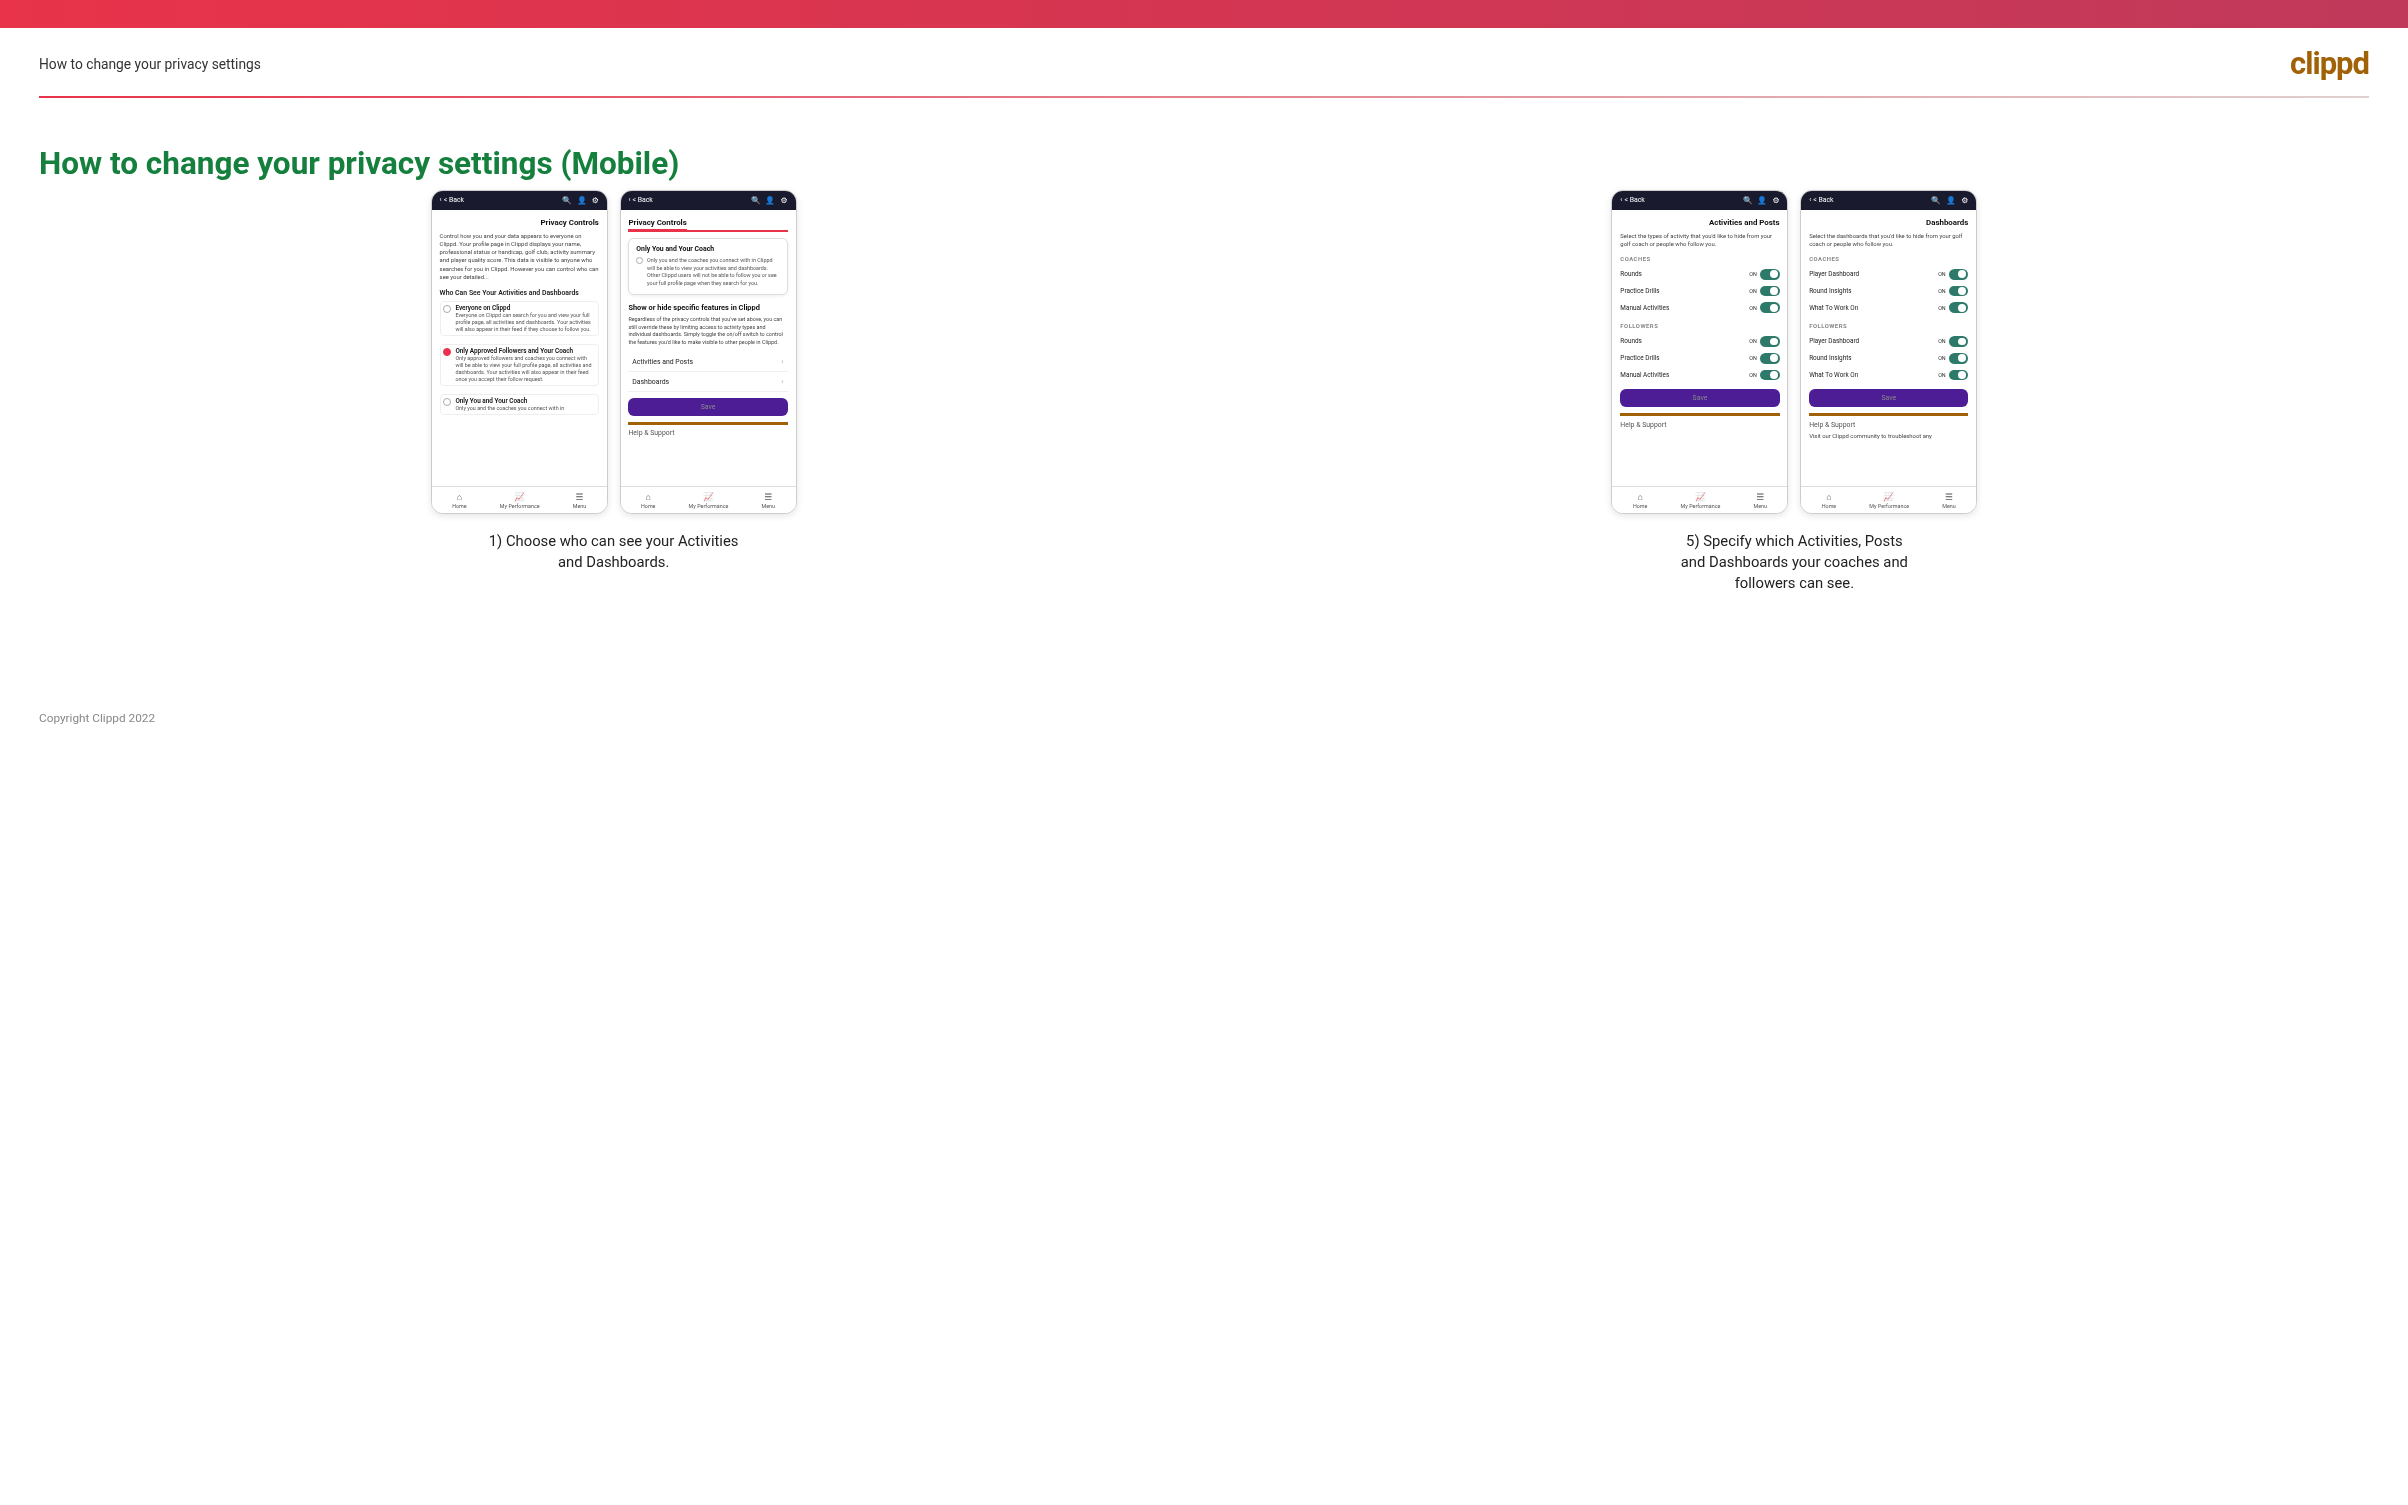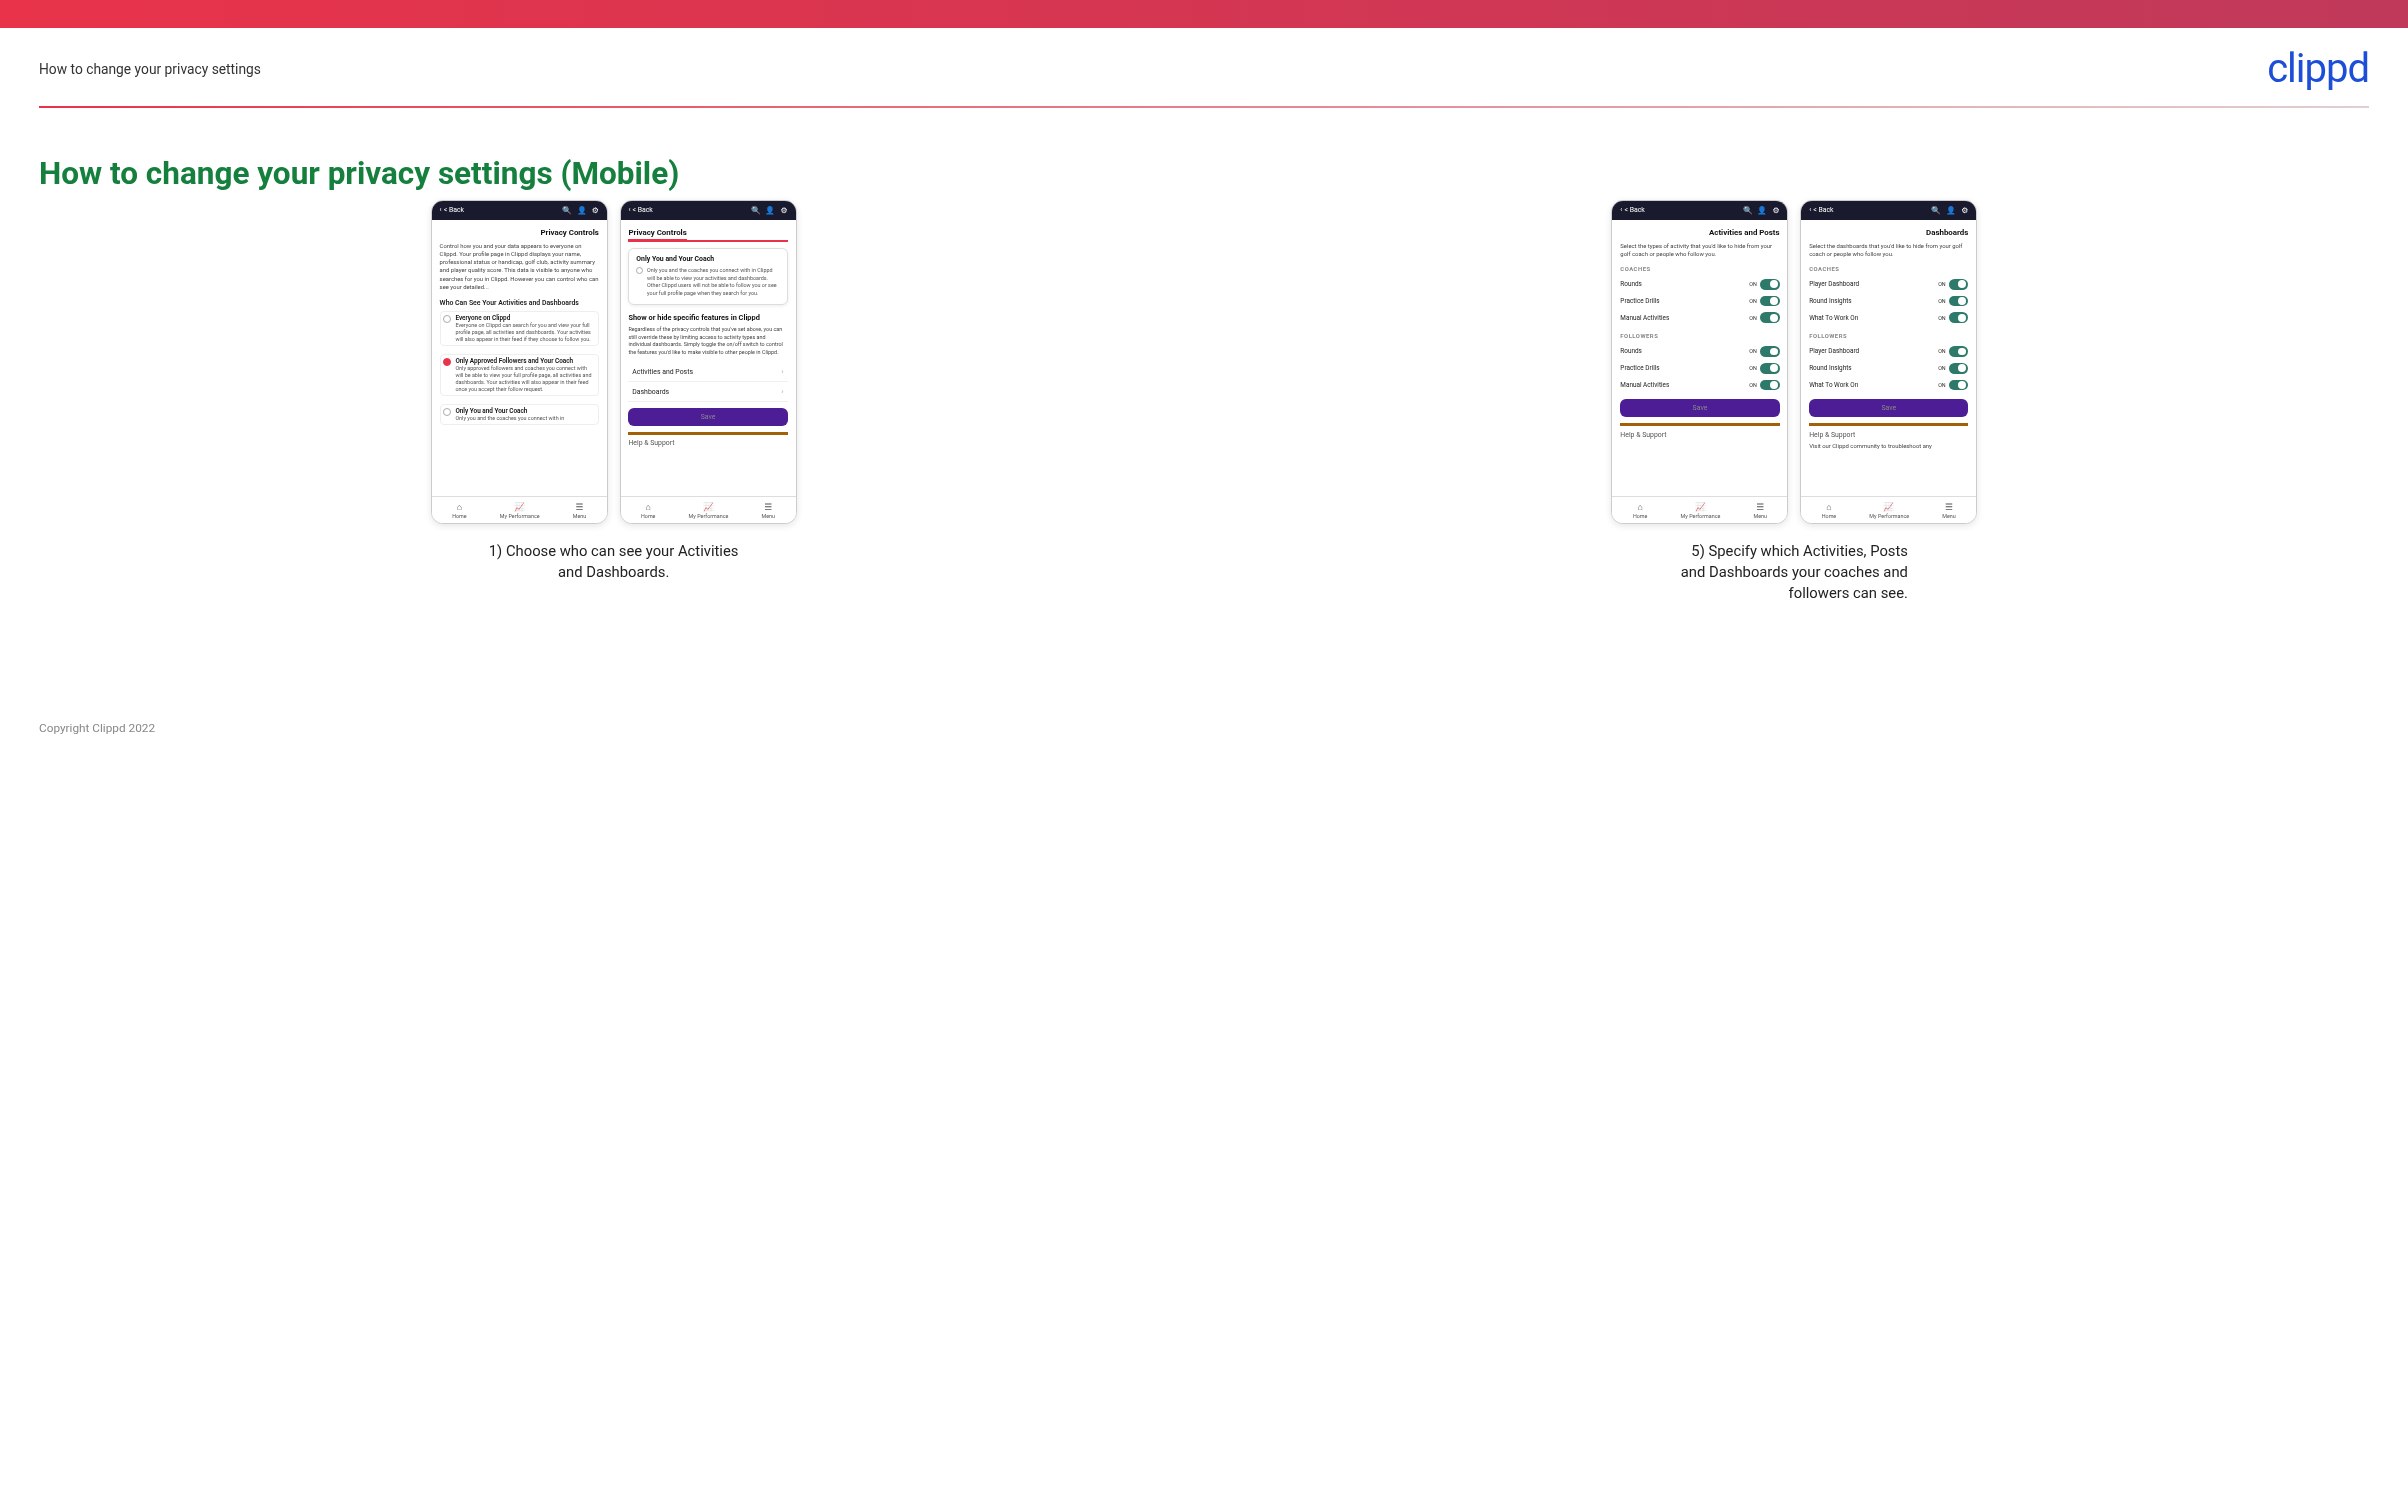--- a/index.html
+++ b/index.html
@@ -16,23 +16,23 @@
       justify-content: space-between;
       padding: 17.7px 39px 13.8px 39px;
     }
 
     .header-breadcrumb {
       font-size: 13.8px;
       color: #333;
     }
 
     .logo {
-      font-size: 40px;
-      font-weight: 400;
-      color: #1d4ed8;
+      font-size: 31px;
+      font-weight: 700;
+      color: #a16207;
       letter-spacing: -1px;
     }
 
     .divider {
       height: 2px;
       background: linear-gradient(to right, #e8334a, #e0d0d0);
       margin: 0 39px;
     }
 
     .main-content {
@@ -275,21 +275,21 @@
     .caption-text {
       text-align: center;
       font-size: 14.8px;
       color: #222;
       margin-top: 17.7px;
       max-width: 276px;
       line-height: 1.4;
     }
 
     .caption-text-left {
-      text-align: right;
+      text-align: center;
       font-size: 14.8px;
       color: #222;
       margin-top: 17.7px;
       max-width: 355px;
       line-height: 1.4;
     }
 
     .footer {
       padding: 19.7px 39px;
       font-size: 11.8px;

